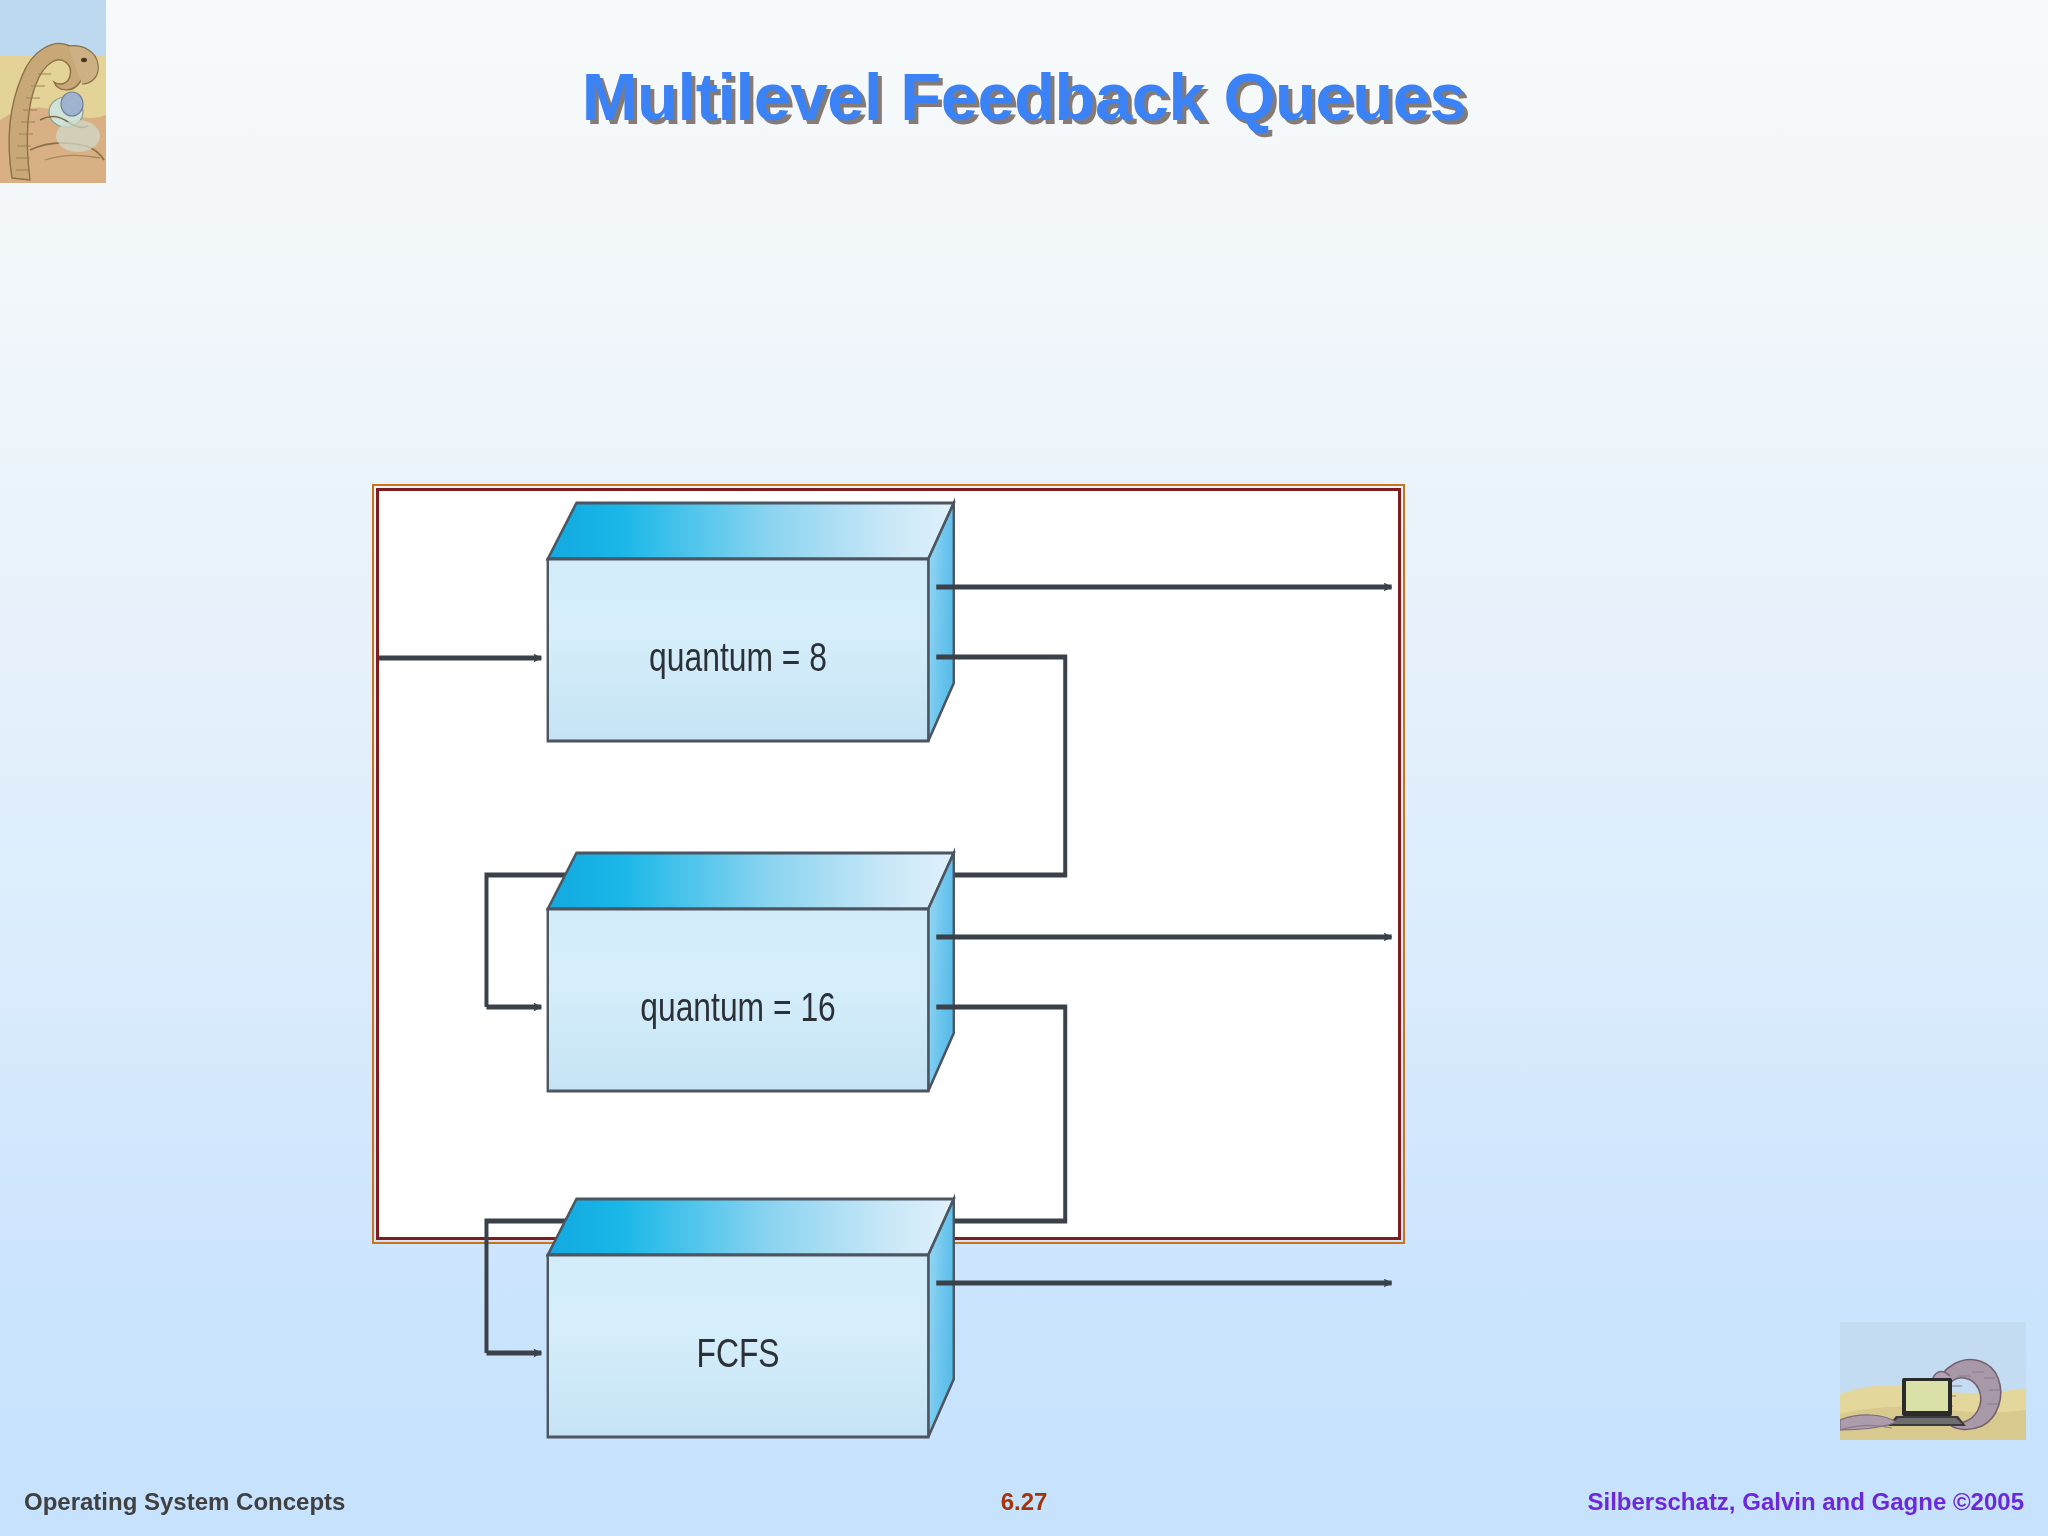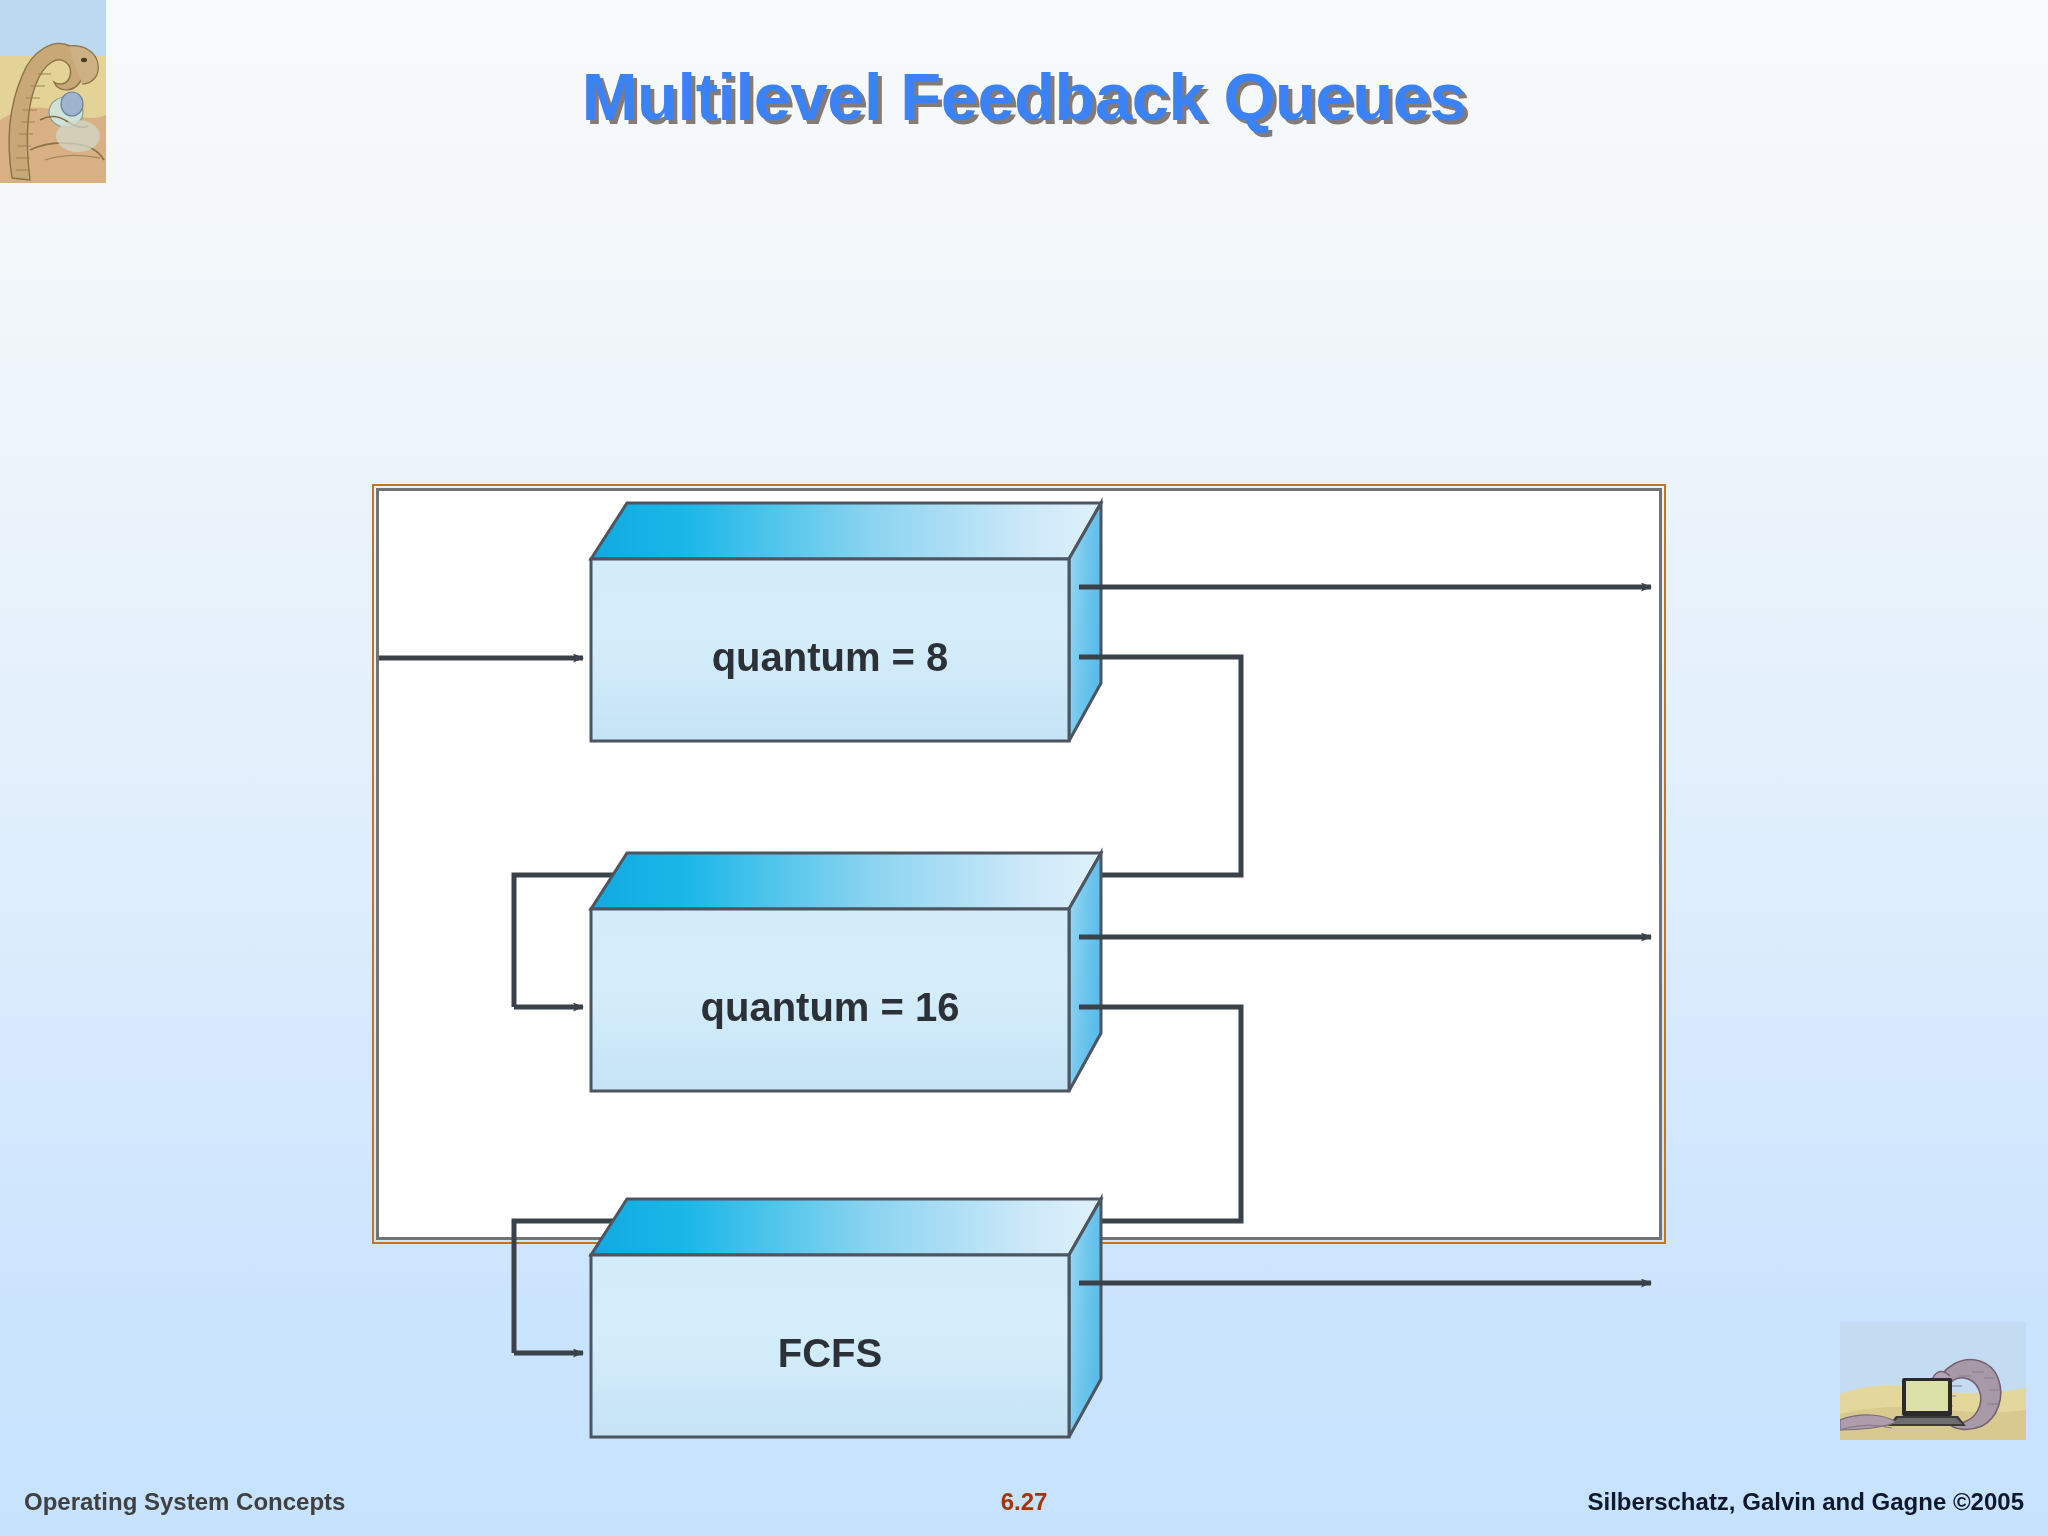--- a/index.html
+++ b/index.html
@@ -58,28 +58,27 @@
     letter-spacing: -0.5px;
     text-shadow: 4px 4px 0 rgba(40,20,10,0.55);
     white-space: nowrap;
   }
 
   
   .diagram-frame {
     position: absolute;
     left: 376px;
     top: 488px;
-    width: 1286px;
+    width: 1025px;
     height: 752px;
     background: #ffffff;
-    border: 3px solid #737373;
+    border: 3px solid #7f1d1d;
     outline: 2px solid #c9731a;
     outline-offset: 2px;
     box-sizing: border-box;
-    font-weight: bold;
   }
   .diagram-canvas {
     position: absolute;
     inset: 0;
     overflow: visible;
   }
   .diagram-svg {
     position: absolute;
     left: 0; top: 0;
     width: 100%;
@@ -104,21 +103,21 @@
     font-size: 24px;
     font-weight: bold;
     color: #a4350b;
   }
   .footer-right {
     position: absolute;
     right: 24px;
     bottom: 20px;
     font-size: 24px;
     font-weight: bold;
-    color: #0f172a;
+    color: #6d28d9;
   }
 </style>
 </head>
 <body>
 
 <div class="corner-art-tl">
   <svg class="dino-svg" viewBox="0 0 106 183" preserveAspectRatio="none">
     <rect x="0" y="0" width="106" height="56" fill="#bcd9f0"></rect>
     <rect x="0" y="56" width="106" height="127" fill="#e3d396"></rect>
     <path d="M0 120 Q30 100 60 112 Q90 122 106 115 L106 183 L0 183 Z" fill="#d9b083"></path>

